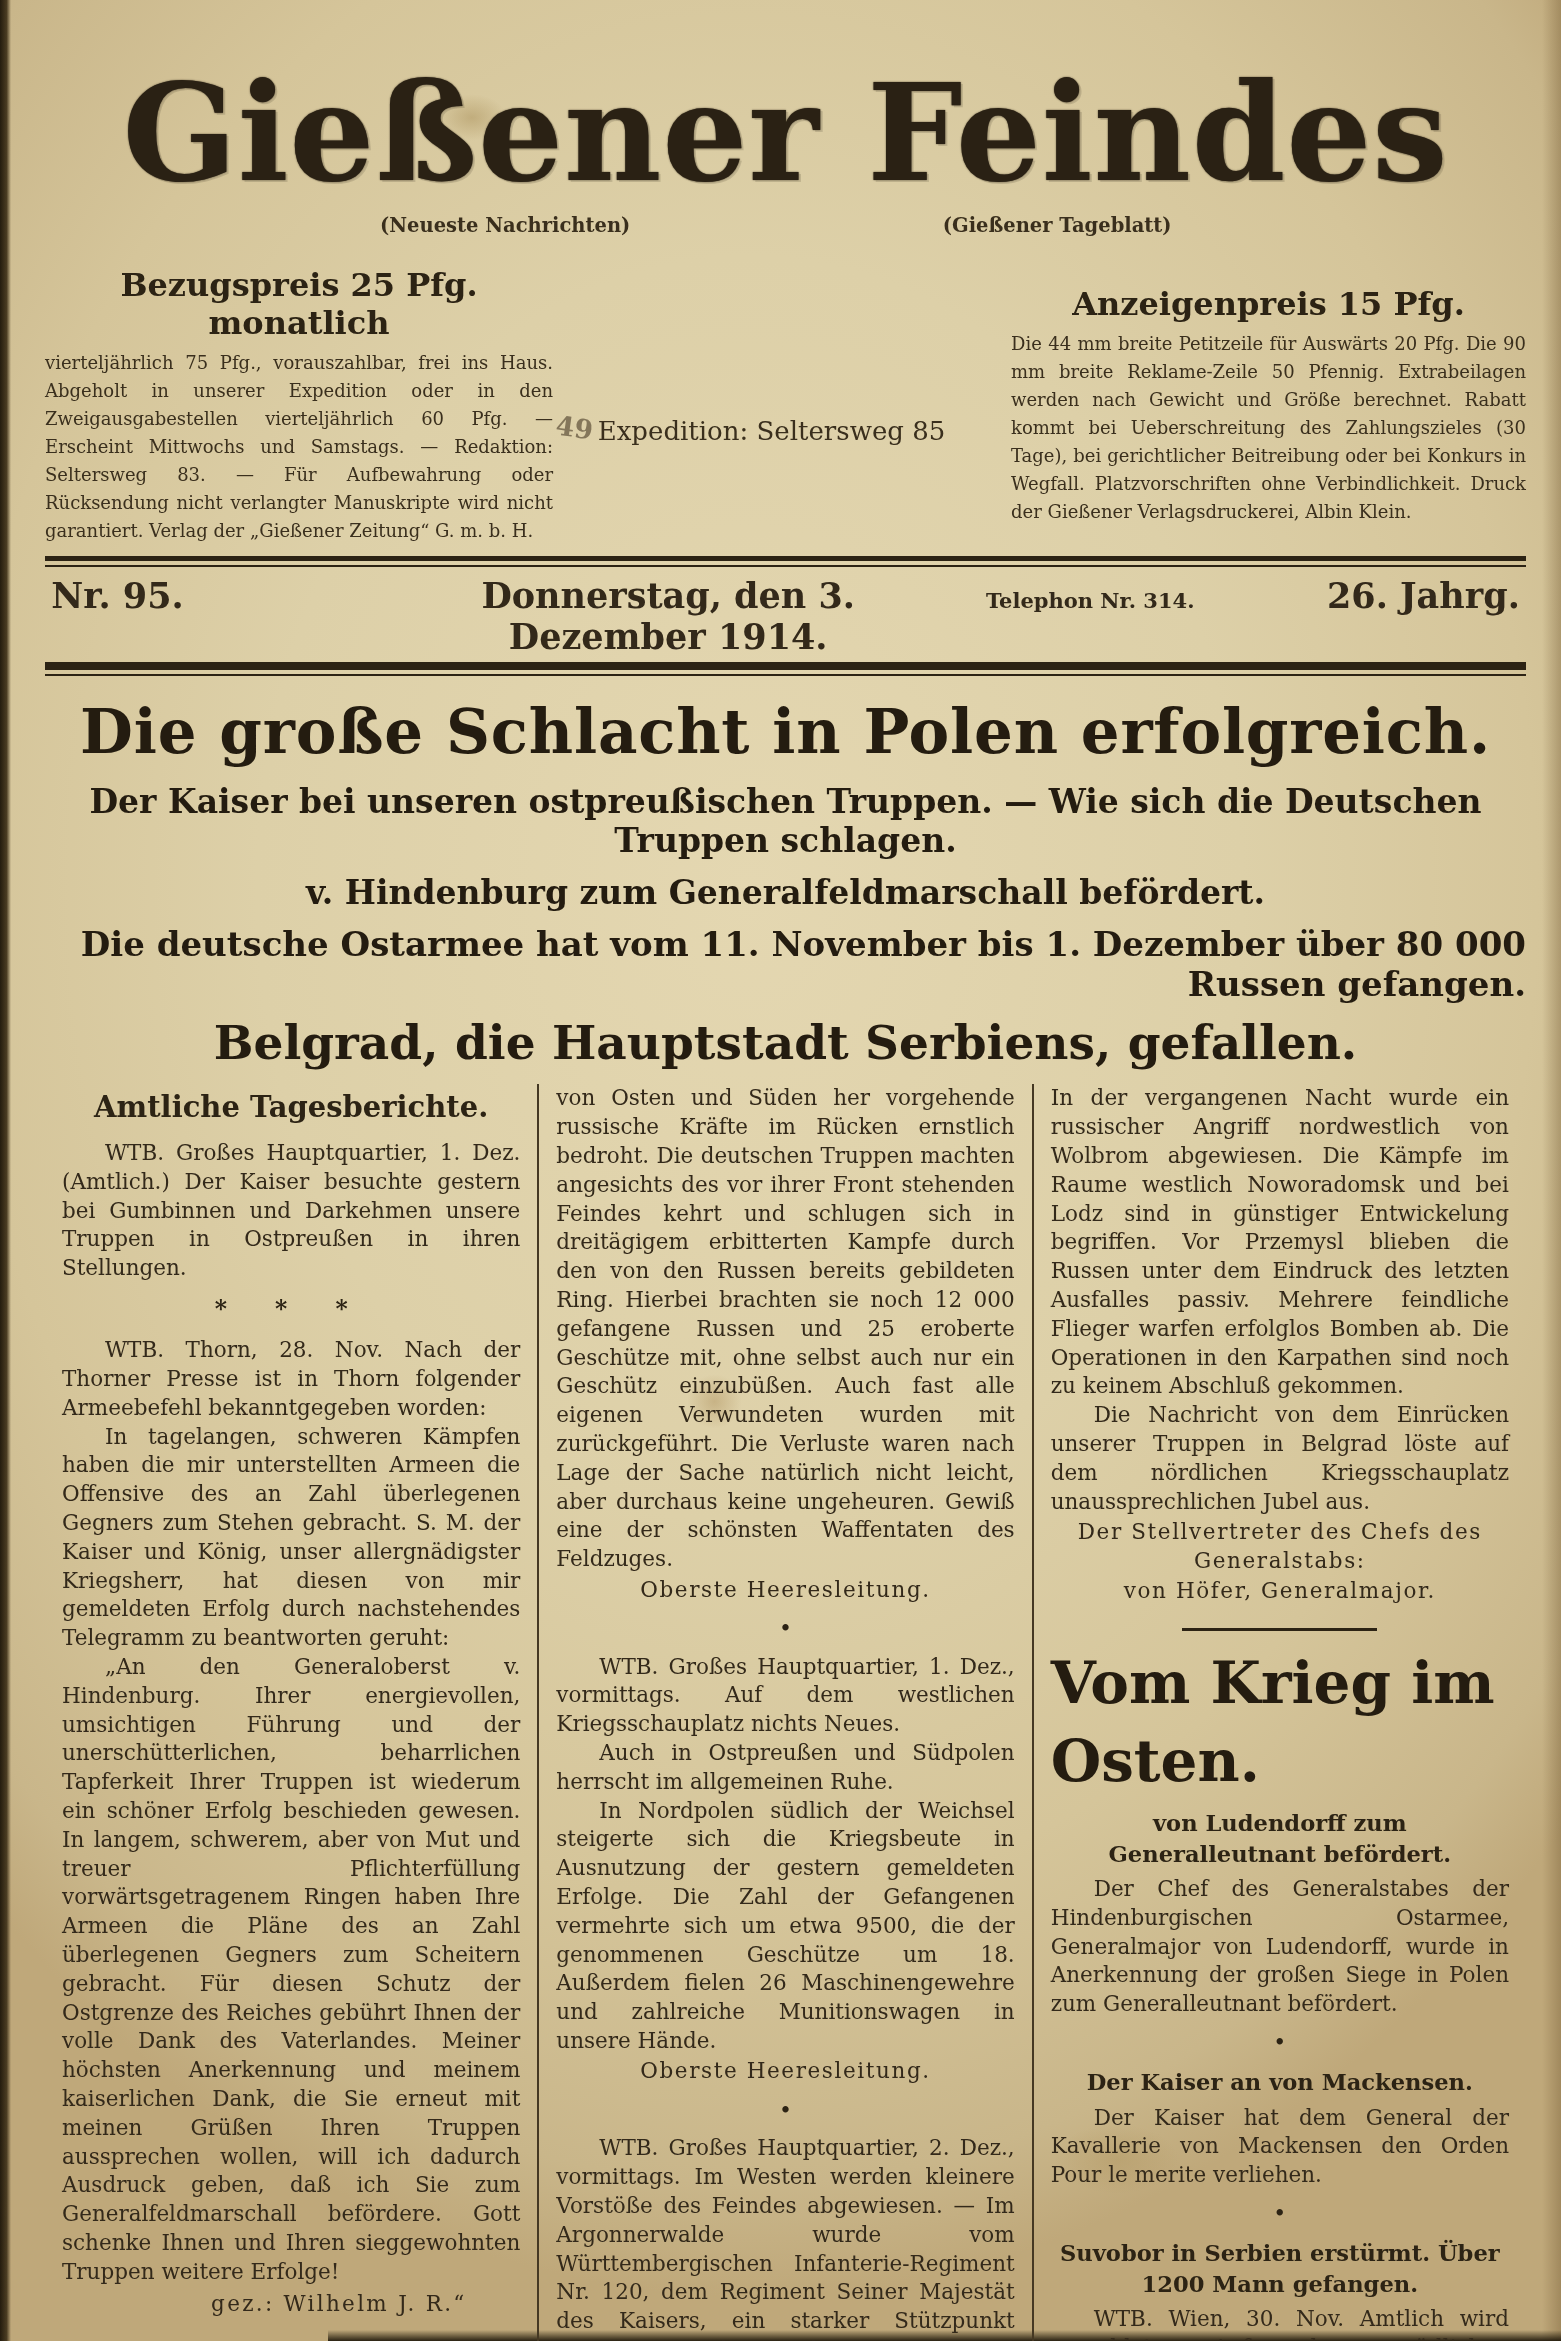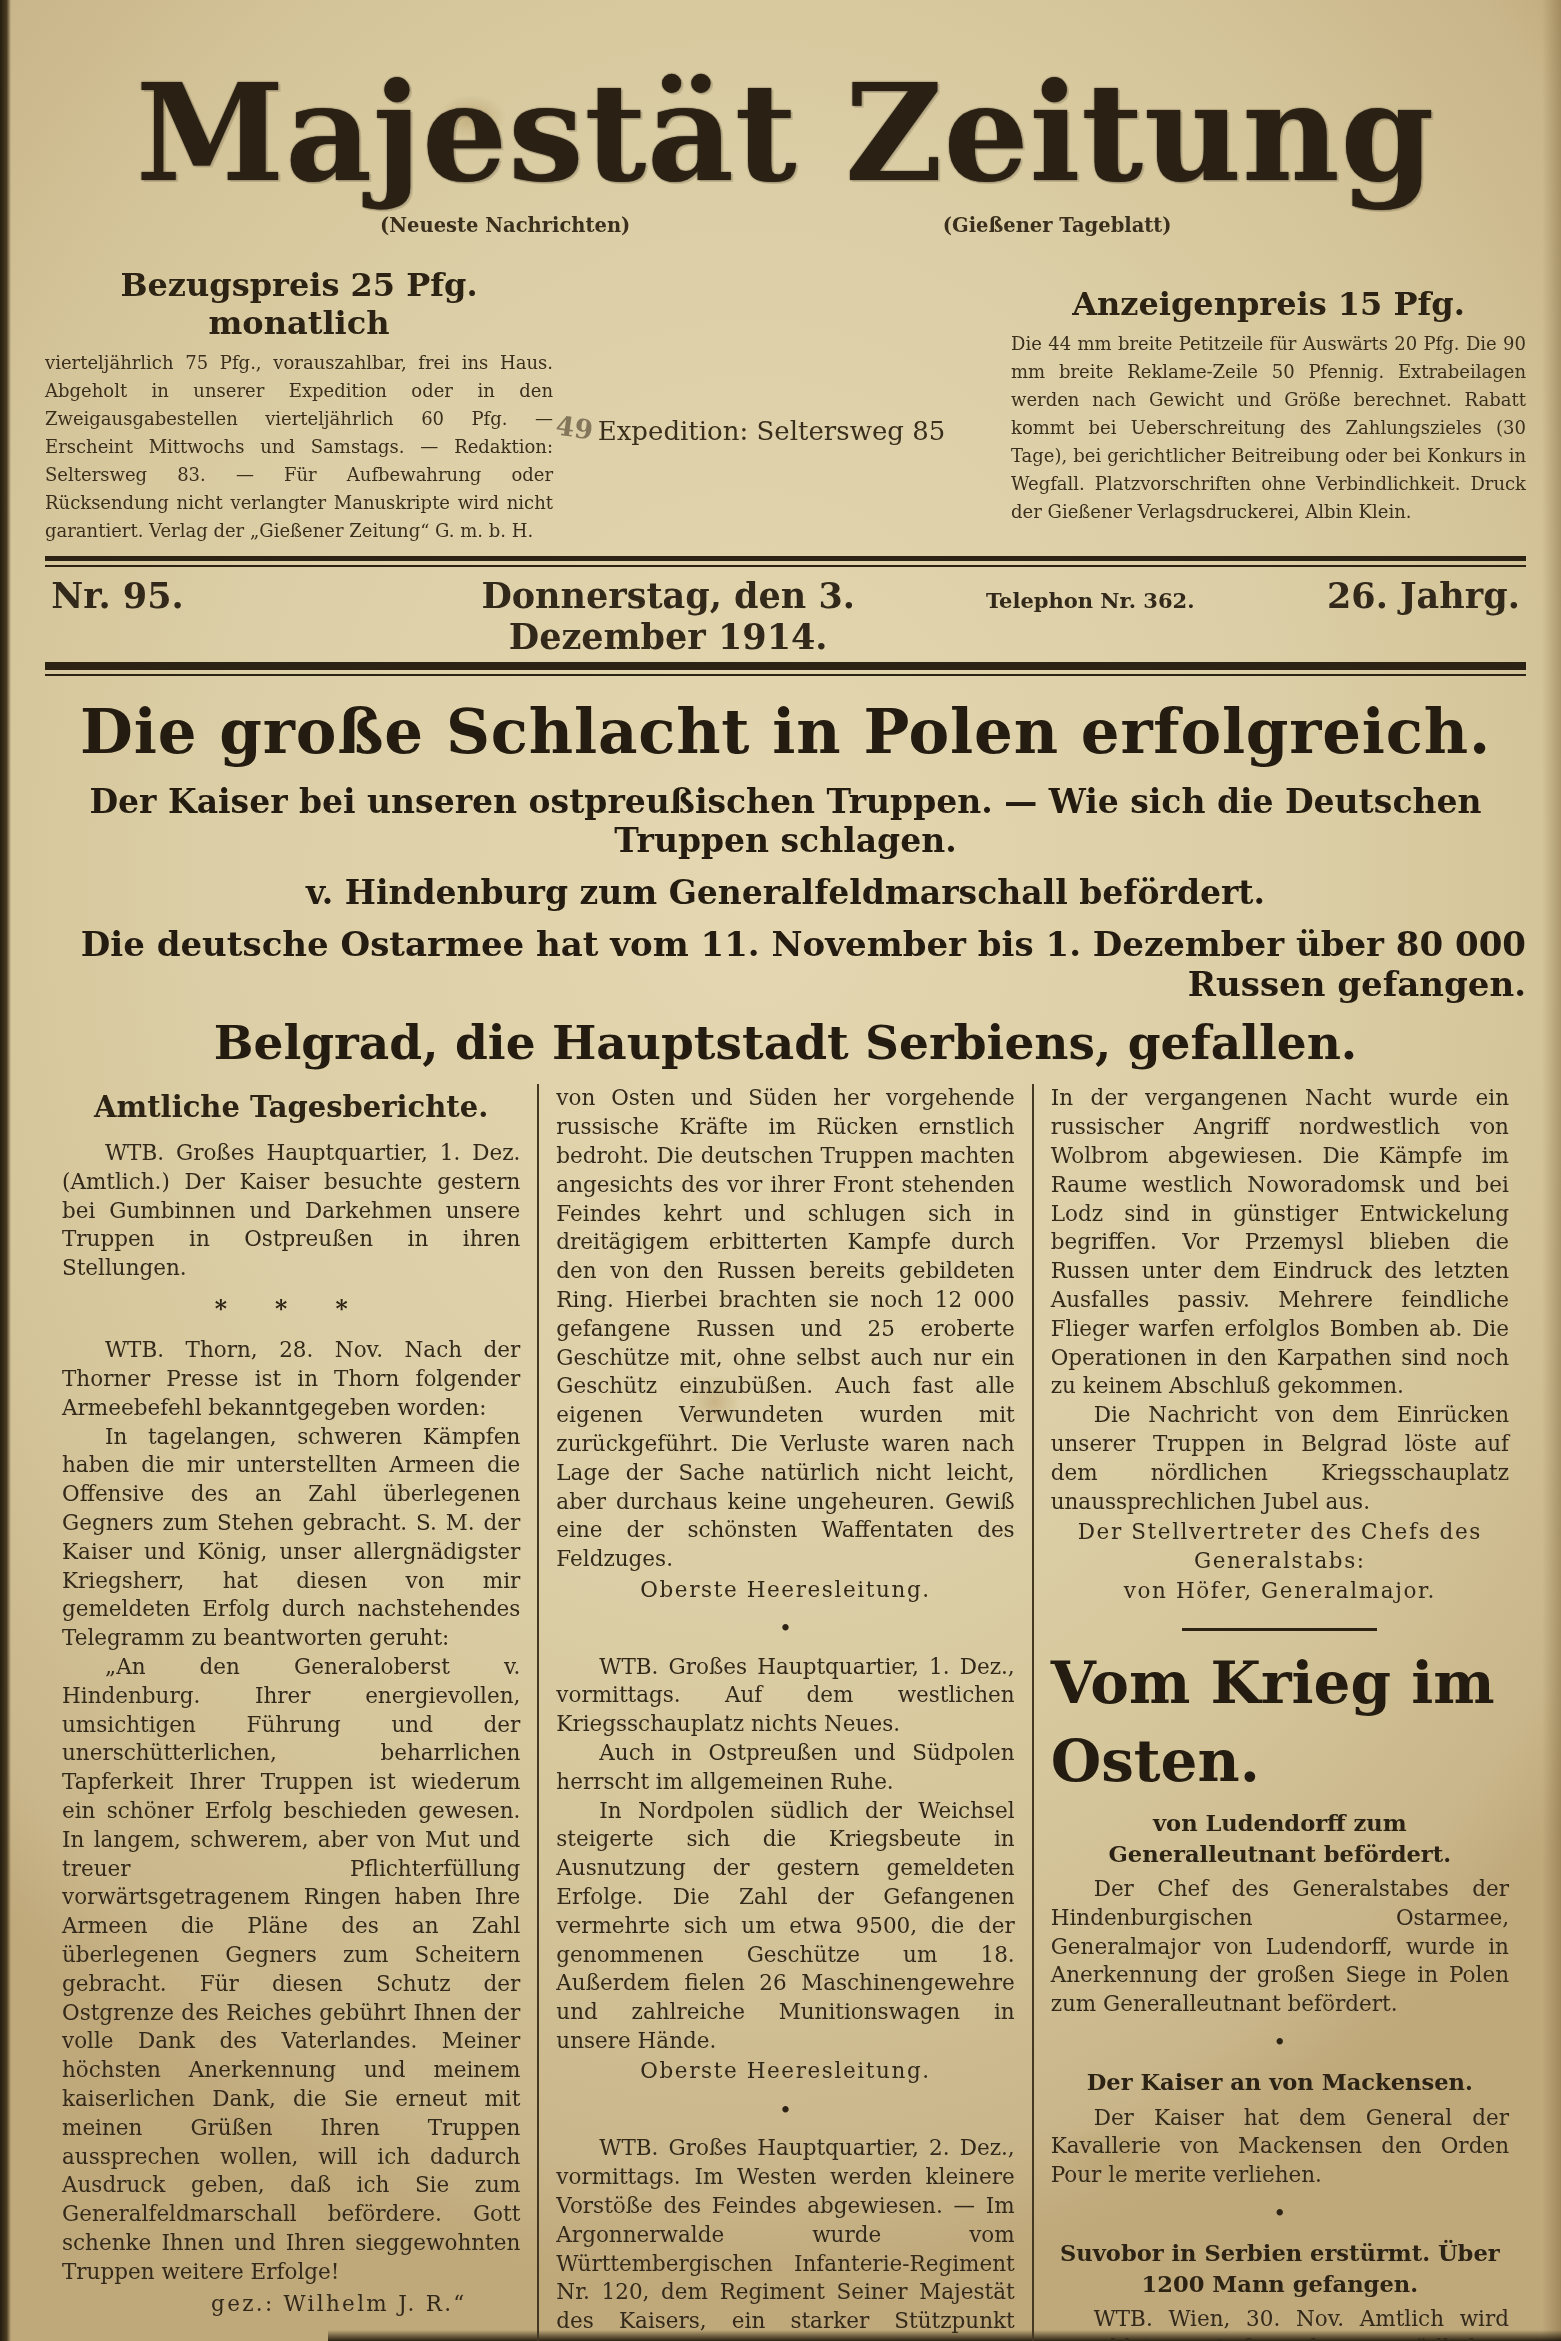--- a/index.html
+++ b/index.html
@@ -77,21 +77,21 @@
 <div id="page">
   <div class="edge-left"></div>
   <div class="edge-right"></div>
   <div class="edge-bottom"></div>
   <div class="stain stain1"></div>
   <div class="stain stain2"></div>
   <div class="stain stain3"></div>
 
   <div class="inner">
     <div class="masthead">
-      <div class="title">Majestät Zeitung</div>
+      <div class="title">Gießener Feindes</div>
       <div class="sub l">(Neueste Nachrichten)</div>
       <div class="sub r">(Gießener Tageblatt)</div>
     </div>
 
     <div class="infobar">
       <div class="infobox left">
         <p class="ihead">Bezugspreis 25 Pfg. monatlich</p>
         <p class="itext">vierteljährlich 75 Pfg., vorauszahlbar, frei ins Haus. Abgeholt in unserer Expedition oder in den Zweigausgabestellen vierteljährlich 60 Pfg. — Erscheint Mittwochs und Samstags. — Redaktion: Seltersweg 83. — Für Aufbewahrung oder Rücksendung nicht verlangter Manuskripte wird nicht garantiert. Verlag der „Gießener Zeitung“ G. m. b. H.</p>
       </div>
       <div class="infobox mid">
@@ -102,21 +102,21 @@
         <p class="itext">Die 44 mm breite Petitzeile für Auswärts 20 Pfg. Die 90 mm breite Reklame-Zeile 50 Pfennig. Extrabeilagen werden nach Gewicht und Größe berechnet. Rabatt kommt bei Ueberschreitung des Zahlungszieles (30 Tage), bei gerichtlicher Beitreibung oder bei Konkurs in Wegfall. Platzvorschriften ohne Verbindlichkeit. Druck der Gießener Verlagsdruckerei, Albin Klein.</p>
       </div>
     </div>
     <div class="pencil">49</div>
 
     <div class="double-rule"></div>
 
     <div class="dateline">
       <span class="issue">Nr. 95.</span>
       <span class="date">Donnerstag, den 3. Dezember 1914.</span>
-      <span class="tel">Telephon Nr. 362.</span>
+      <span class="tel">Telephon Nr. 314.</span>
       <span class="vol">26. Jahrg.</span>
     </div>
 
     <div class="thick-rule"></div>
     <div class="thin-rule"></div>
 
     <div class="headlines">
       <div class="hl-main">Die große Schlacht in Polen erfolgreich.</div>
       <div class="hl-deck1">Der Kaiser bei unseren ostpreußischen Truppen. — Wie sich die Deutschen Truppen schlagen.</div>
       <div class="hl-deck2">v. Hindenburg zum Generalfeldmarschall befördert.</div>

